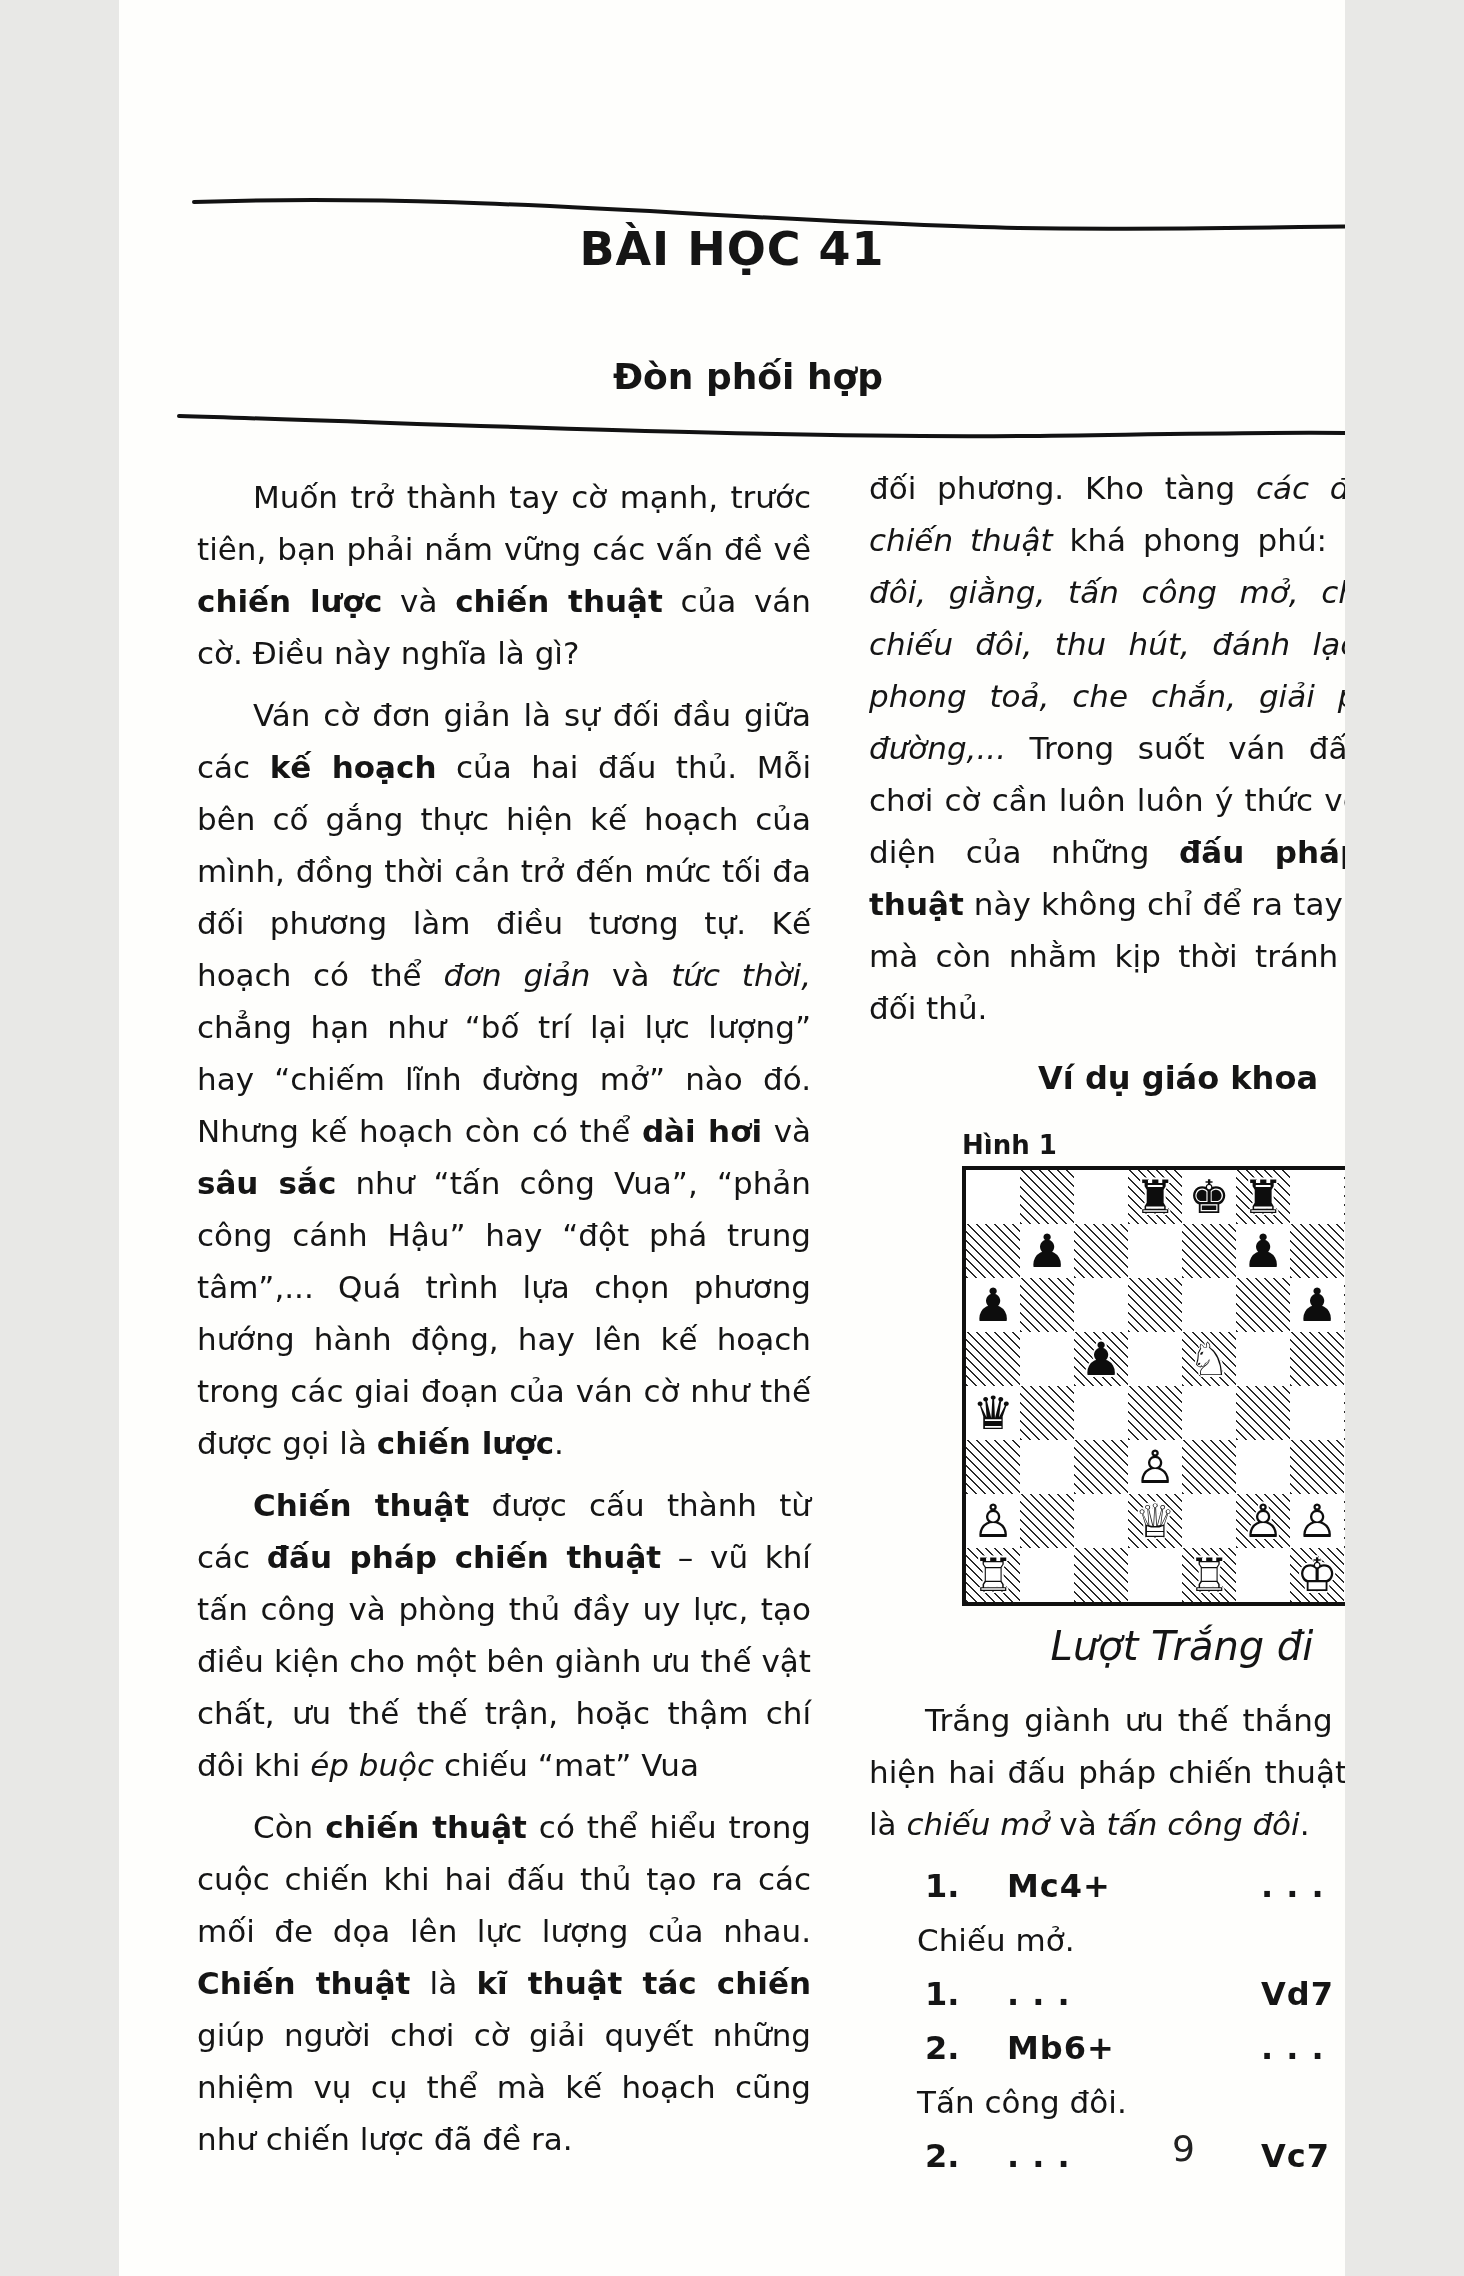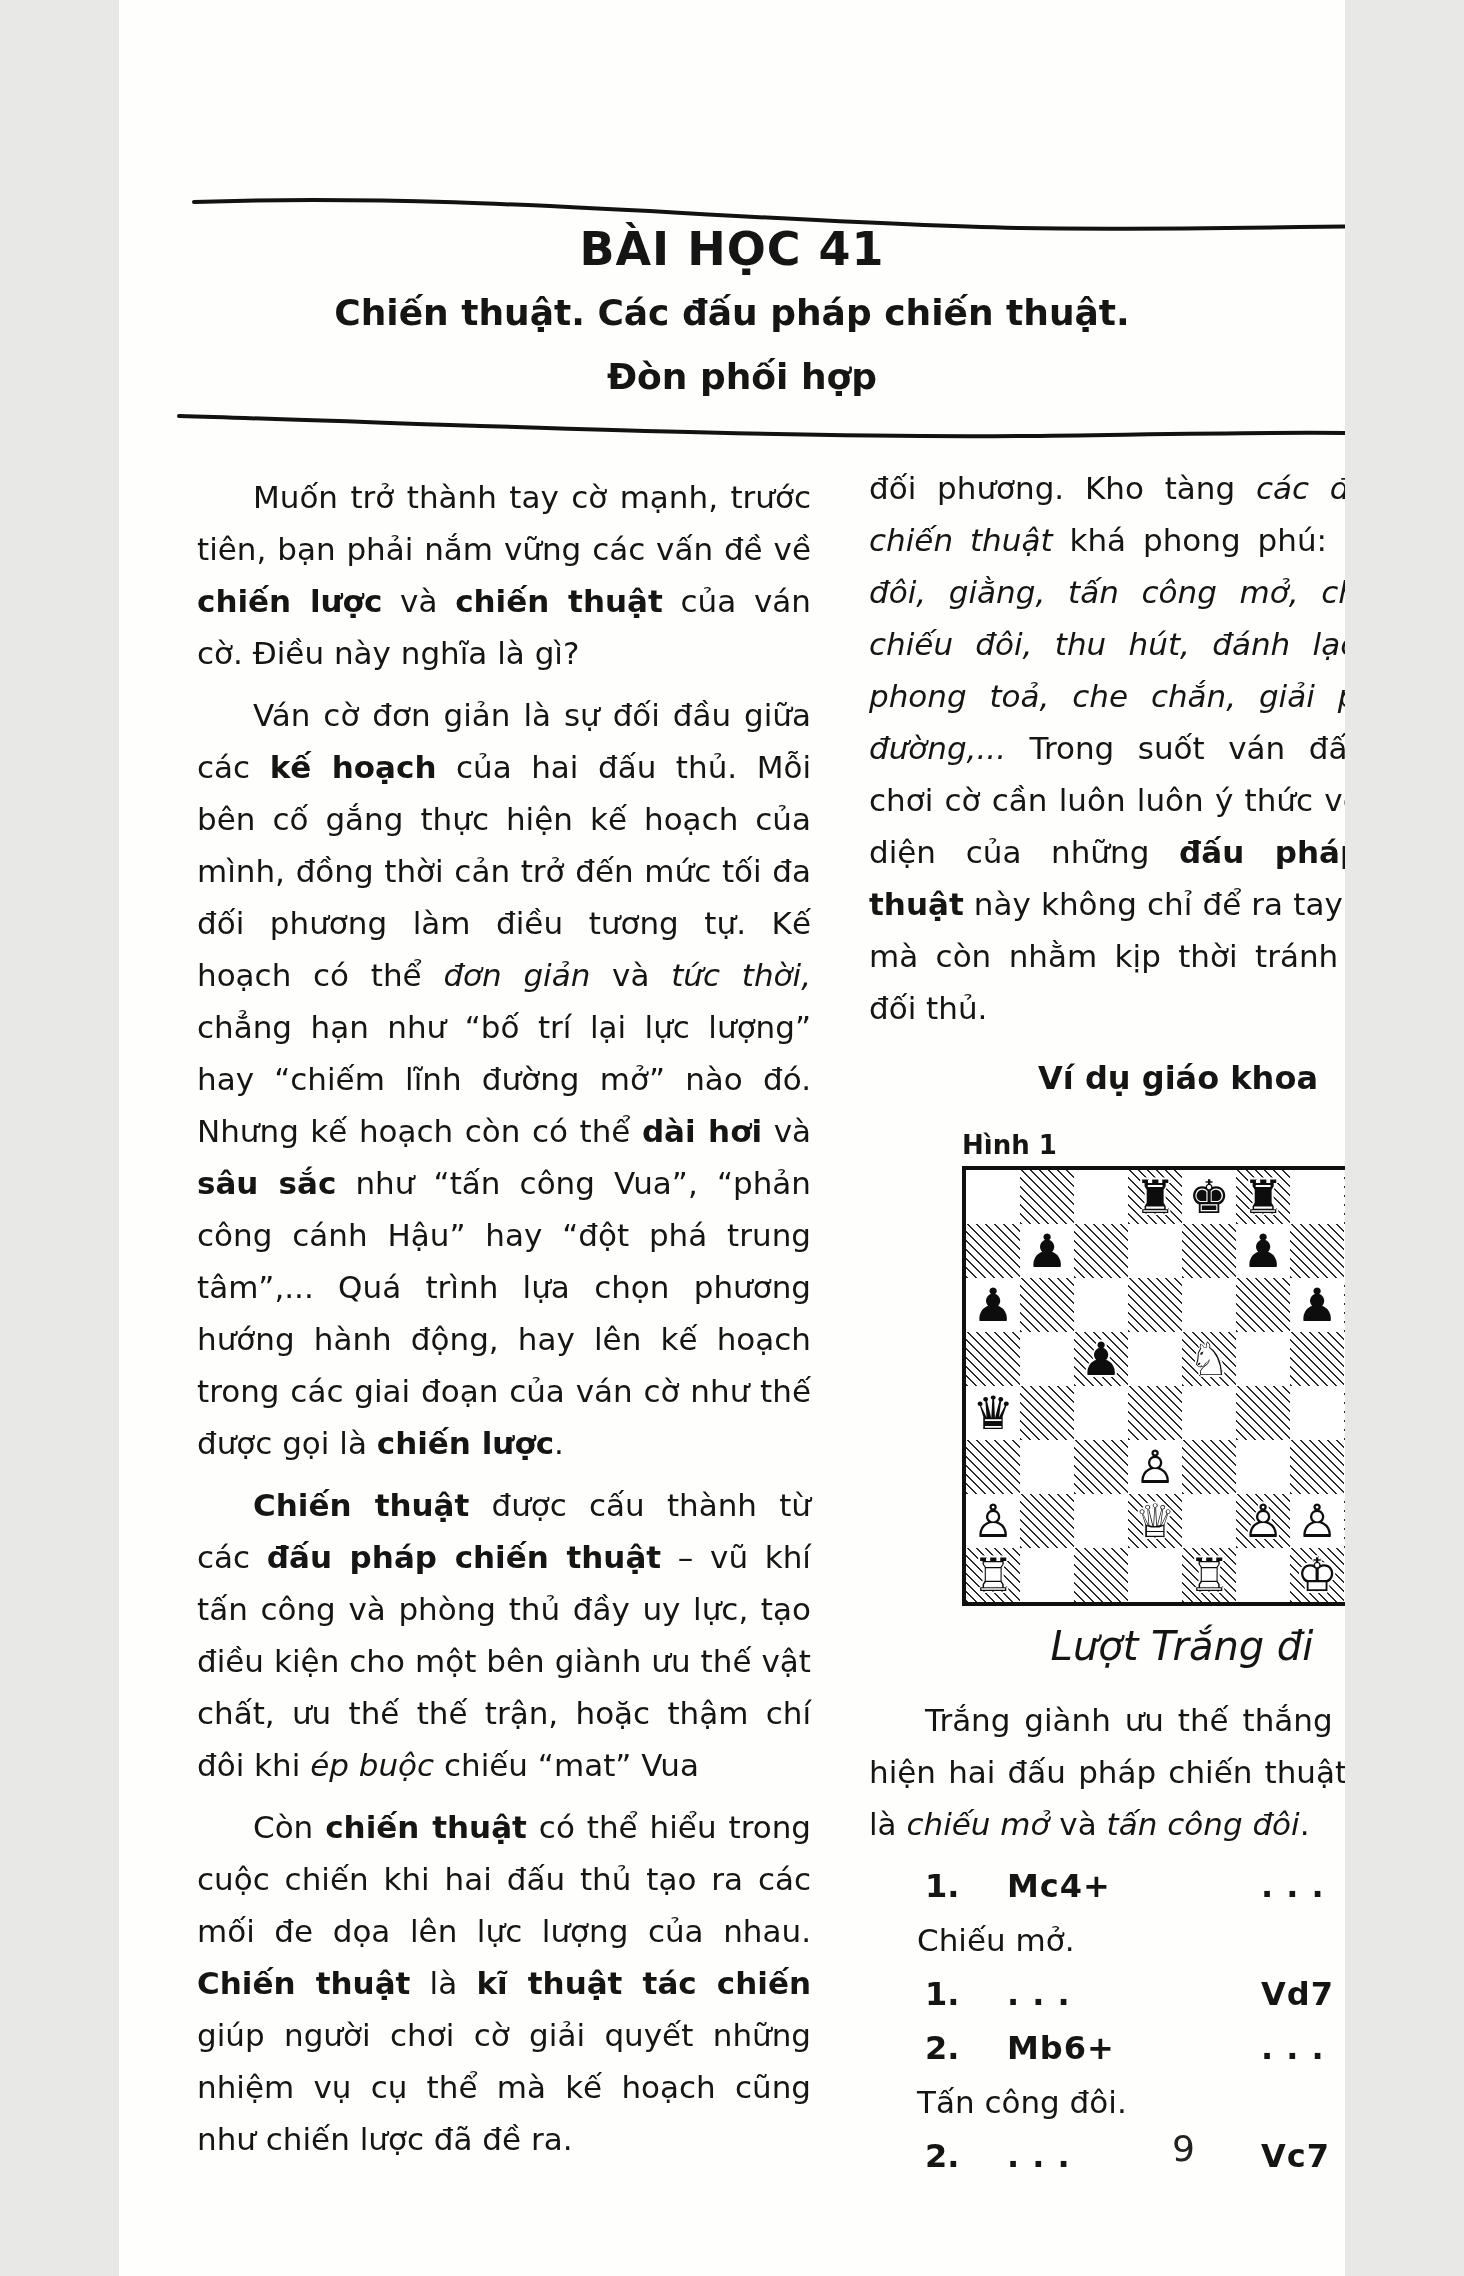--- a/index.html
+++ b/index.html
@@ -16,21 +16,21 @@
   .rules-svg{position:absolute;left:0;top:0;pointer-events:none;}
   .lesson-title{
     position:absolute;left:0;top:222px;width:100%;
     text-align:center;font-size:46px;font-weight:bold;letter-spacing:1px;
   }
   .lesson-sub1{
     position:absolute;left:0;top:292px;width:100%;
     text-align:center;font-size:36px;font-weight:bold;
   }
   .lesson-sub2{
-    position:absolute;left:10px;top:356px;width:100%;
+    position:absolute;left:16px;top:356px;width:100%;
     text-align:center;font-size:36px;font-weight:bold;
   }
   
   .columns{
     position:absolute;top:462px;left:78px;width:1290px;
     display:flex;gap:58px;align-items:center;
   }
   .col{font-size:31px;line-height:52px;text-align:justify;}
   .col-left{width:614px;}
   .col-right{width:618px;}
@@ -89,21 +89,20 @@
 <body>
 
 <div class="page">
 
   <svg class="rules-svg" width="1464" height="460" viewBox="0 0 1464 460">
     <path d="M75,202 C 360,192 620,222 900,228 C 1080,231 1250,224 1392,226" fill="none" stroke="#121212" stroke-width="4" stroke-linecap="round"></path>
     <path d="M60,416 C 330,424 640,438 900,436 C 1080,434 1230,430 1338,436" fill="none" stroke="#121212" stroke-width="4" stroke-linecap="round"></path>
   </svg>
 
   <div class="lesson-title">BÀI HỌC 41</div>
-  <div class="lesson-sub1">Chiến thuật. Các đấu pháp chiến thuật.</div>
   <div class="lesson-sub2">Đòn phối hợp</div>
 
   <div class="columns">
 
     <div class="col col-left" id="left-col">
         <p class="para indent"><span>Muốn trở thành tay cờ mạnh, trước tiên, bạn phải nắm vững các vấn đề về </span><b>chiến lược</b><span> và </span><b>chiến thuật</b><span> của ván cờ. Điều này nghĩa là gì?</span></p>
         <p class="para indent"><span>Ván cờ đơn giản là sự đối đầu giữa các </span><b>kế hoạch</b><span> của hai đấu thủ. Mỗi bên cố gắng thực hiện kế hoạch của mình, đồng thời cản trở đến mức tối đa đối phương làm điều tương tự. Kế hoạch có thể </span><i>đơn giản</i><span> và </span><i>tức thời,</i><span> chẳng hạn như “bố trí lại lực lượng” hay “chiếm lĩnh đường mở” nào đó. Nhưng kế hoạch còn có thể </span><b>dài hơi</b><span> và </span><b>sâu sắc</b><span> như “tấn công Vua”, “phản công cánh Hậu” hay “đột phá trung tâm”,... Quá trình lựa chọn phương hướng hành động, hay lên kế hoạch trong các giai đoạn của ván cờ như thế được gọi là </span><b>chiến lược</b><span>.</span></p>
         <p class="para indent"><b>Chiến thuật</b><span> được cấu thành từ các </span><b>đấu pháp chiến thuật</b><span> – vũ khí tấn công và phòng thủ đầy uy lực, tạo điều kiện cho một bên giành ưu thế vật chất, ưu thế thế trận, hoặc thậm chí đôi khi </span><i>ép buộc</i><span> chiếu “mat” Vua</span></p>
         <p class="para indent"><span>Còn </span><b>chiến thuật</b><span> có thể hiểu trong cuộc chiến khi hai đấu thủ tạo ra các mối đe dọa lên lực lượng của nhau. </span><b>Chiến thuật</b><span> là </span><b>kĩ thuật tác chiến</b><span> giúp người chơi cờ giải quyết những nhiệm vụ cụ thể mà kế hoạch cũng như chiến lược đã đề ra.</span></p>
       </div>

